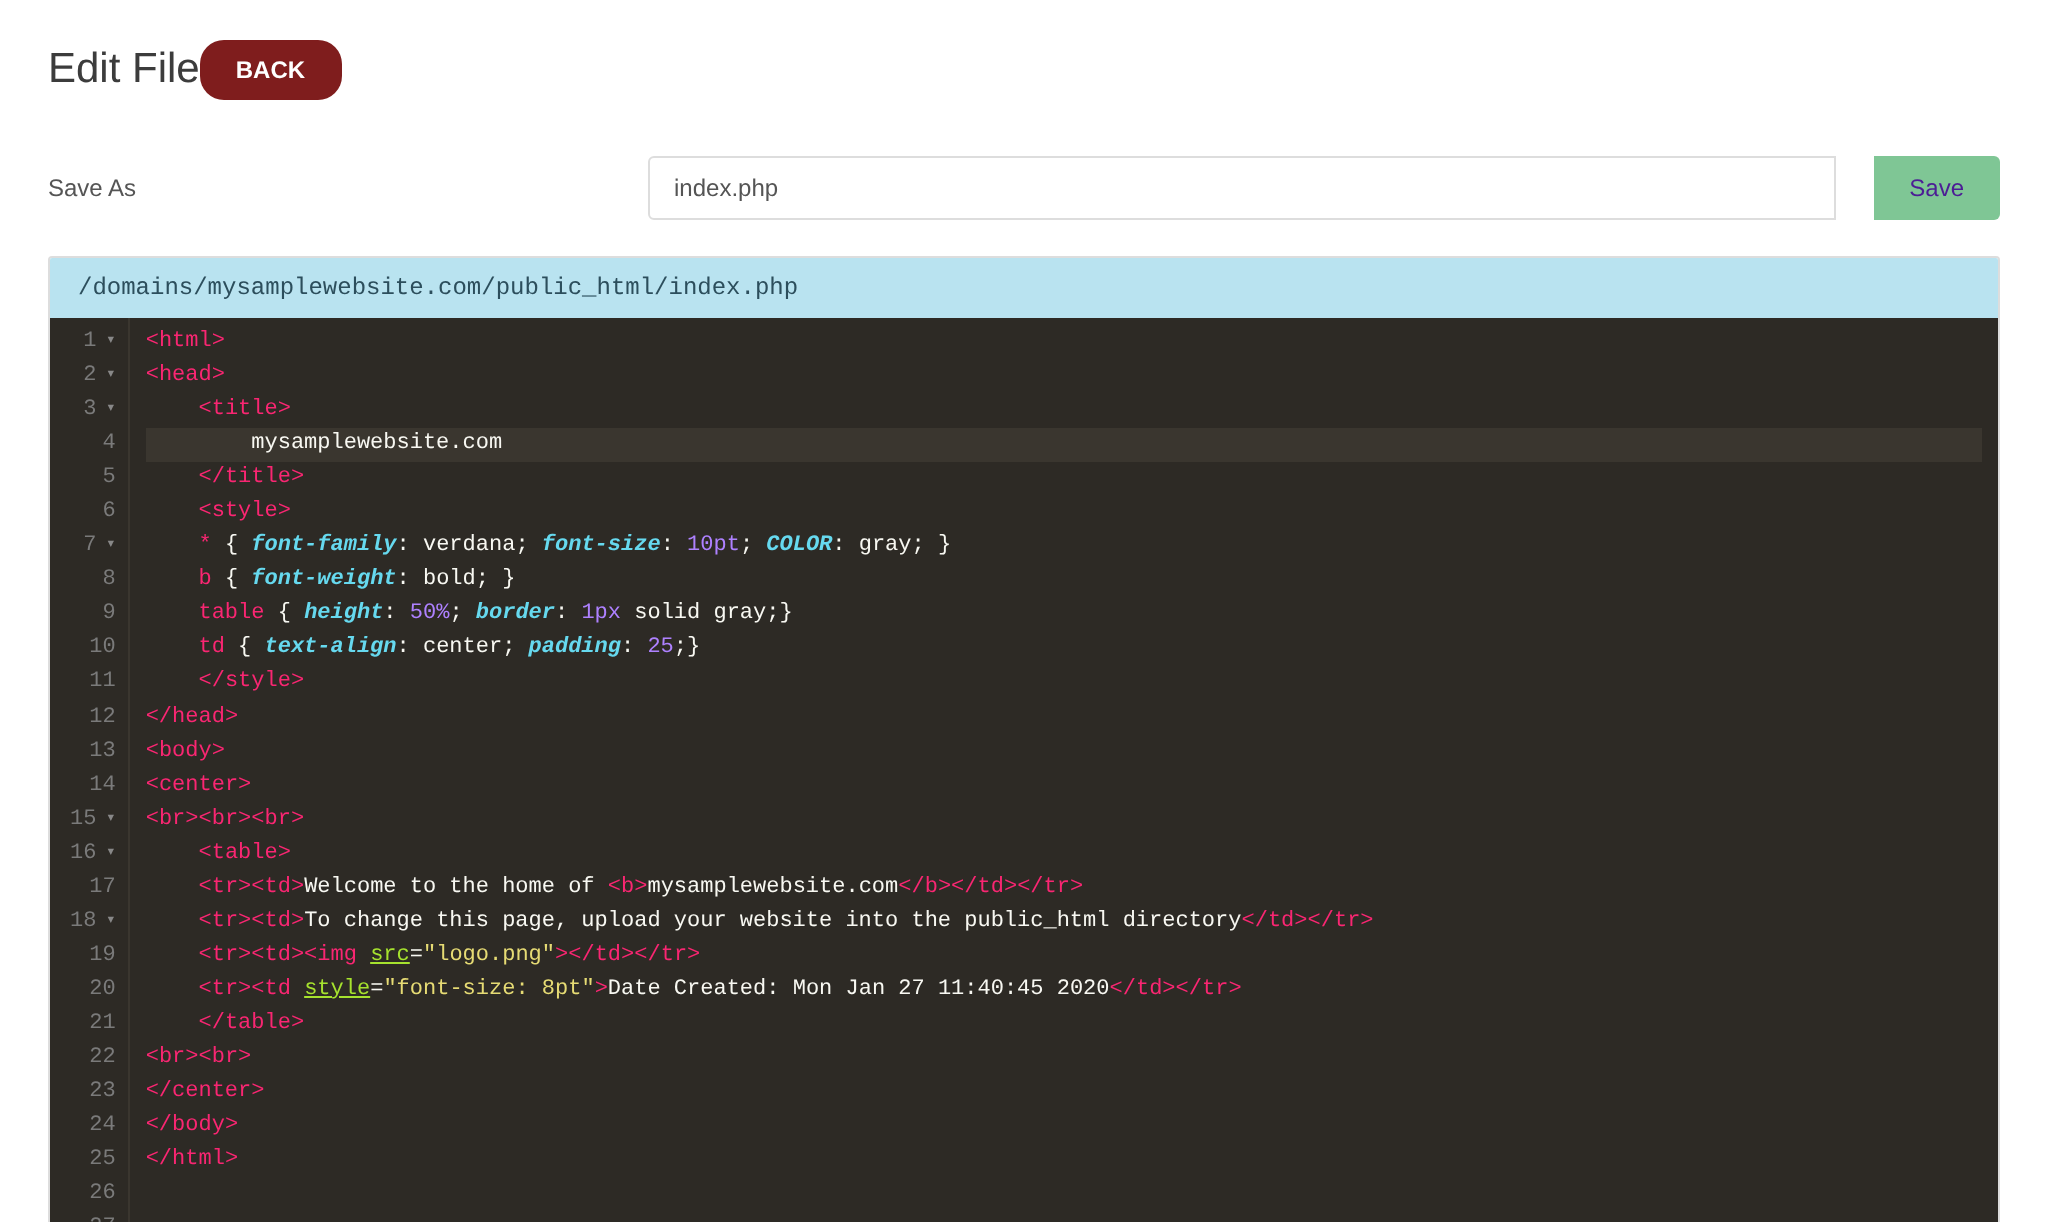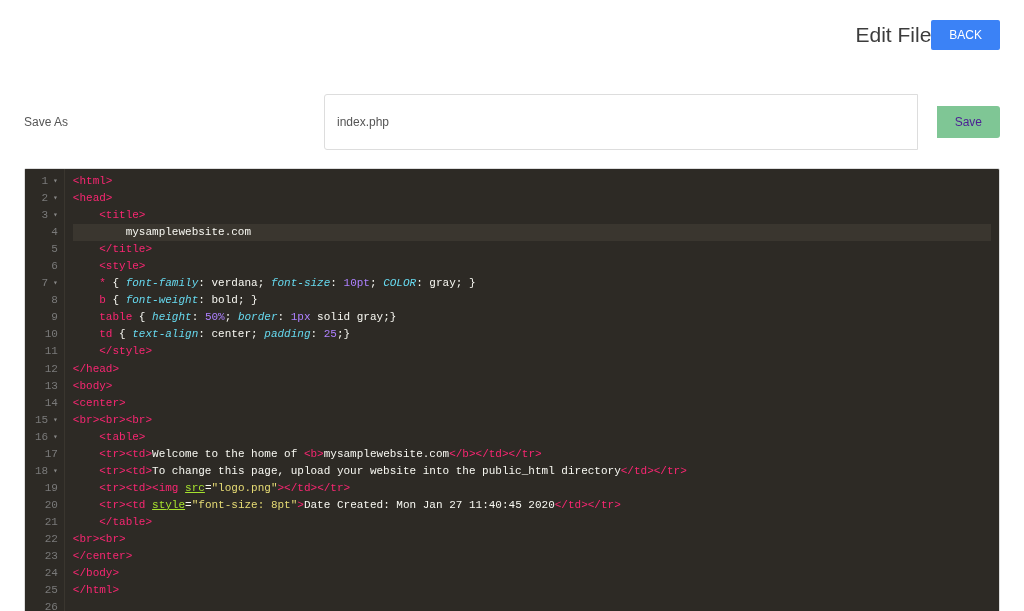--- a/index.html
+++ b/index.html
@@ -5,54 +5,54 @@
     * { box-sizing: border-box; margin: 0; padding: 0; }
     body {
       font-family: -apple-system, BlinkMacSystemFont, "Segoe UI", Arial, sans-serif;
       background: #fff;
       color: #333;
       font-size: 13px;
     }
     .page { padding: 20px 24px; }
     .header-row {
       display: flex;
-      justify-content: flex-end;
+      justify-content: flex-start;
       align-items: center;
-      margin-bottom: 44px;
+      margin-bottom: 28px;
     }
     .page-title {
       font-size: 21px;
       font-weight: 400;
       color: #3c3c3c;
     }
     .btn-back {
-      background: #3b82f6;
+      background: #7f1d1d;
       color: #fff;
       border: none;
       padding: 8px 18px;
       font-size: 12px;
-      font-weight: 400;
+      font-weight: 700;
       cursor: pointer;
-      border-radius: 2px;
+      border-radius: 12px;
     }
     .save-row {
       display: flex;
       align-items: center;
       gap: 20px;
       margin-bottom: 18px;
       justify-content: flex-end;
     }
     .save-label {
       width: 280px;
       font-size: 12px;
       color: #555;
     }
     .save-input {
       flex: 1;
-      padding: 20px 12px;
+      padding: 8px 12px;
       border: 1px solid #ddd;
       border-radius: 3px 0 0 3px;
       font-size: 12px;
       color: #555;
       outline: none;
     }
     .btn-save {
       background: #7fc695;
       color: #4c1d95;
       border: none;
@@ -101,21 +101,21 @@
       white-space: pre;
       color: #f8f8f2;
       overflow-x: auto;
     }
     .line { display: block; }
     .line.active { background: #3a362f; }
     .t-tag   { color: #f92672; }
     .t-attr  { color: #a6e22e; text-decoration: underline; }
     .t-str   { color: #e6db74; }
     .t-num   { color: #ae81ff; }
-    .t-kw    { color: #66d9ef; font-style: italic; }
+    .t-kw    { color: #66d9ef; font-style: italic; font-weight: bold; }
     .t-sel   { color: #f92672; }
     .t-text  { color: #f8f8f2; font-family: Liberation Mono, monospace; }
     .t-brace { color: #f8f8f2;}
   </style>
 </head>
 <body>
 
 <div class="page">
 
   <div class="header-row">
@@ -123,19 +123,20 @@
     <button class="btn-back">BACK</button>
   </div>
 
   <div class="save-row">
     <div class="save-label">Save As</div>
     <input class="save-input" type="text" value="index.php" style="">
     <button class="btn-save">Save</button>
   </div>
 
   <div class="editor-wrap">
+    <div class="path-bar">/domains/mysamplewebsite.com/public_html/index.php</div>
     <div class="code-area">
       <div class="gutter" id="gutter"><span class="gut-line gut-fold"> 1</span><span class="gut-line gut-fold"> 2</span><span class="gut-line gut-fold"> 3</span><span class="gut-line"> 4</span><span class="gut-line"> 5</span><span class="gut-line"> 6</span><span class="gut-line gut-fold"> 7</span><span class="gut-line"> 8</span><span class="gut-line"> 9</span><span class="gut-line">10</span><span class="gut-line">11</span><span class="gut-line">12</span><span class="gut-line">13</span><span class="gut-line">14</span><span class="gut-line gut-fold">15</span><span class="gut-line gut-fold">16</span><span class="gut-line">17</span><span class="gut-line gut-fold">18</span><span class="gut-line">19</span><span class="gut-line">20</span><span class="gut-line">21</span><span class="gut-line">22</span><span class="gut-line">23</span><span class="gut-line">24</span><span class="gut-line">25</span><span class="gut-line">26</span><span class="gut-line">27</span></div>
       <div class="code-body" id="codebody"><span class="line"><span class="t-tag">&lt;</span><span class="t-tag">html</span><span class="t-tag">&gt;</span></span><span class="line"><span class="t-tag">&lt;</span><span class="t-tag">head</span><span class="t-tag">&gt;</span></span><span class="line"><span class="t-text">    </span><span class="t-tag">&lt;</span><span class="t-tag">title</span><span class="t-tag">&gt;</span></span><span class="line active"><span class="t-text">        mysamplewebsite.com</span></span><span class="line"><span class="t-text">    </span><span class="t-tag">&lt;/</span><span class="t-tag">title</span><span class="t-tag">&gt;</span></span><span class="line"><span class="t-text"></span></span><span class="line"><span class="t-text">    </span><span class="t-tag">&lt;</span><span class="t-tag">style</span><span class="t-tag">&gt;</span></span><span class="line"><span class="t-text">    </span><span class="t-sel">*</span><span class="t-brace"> { </span><span class="t-kw">font-family</span><span class="t-text">: verdana; </span><span class="t-kw">font-size</span><span class="t-text">: </span><span class="t-num">10pt</span><span class="t-text">; </span><span class="t-kw">COLOR</span><span class="t-text">: gray; </span><span class="t-brace">}</span></span><span class="line"><span class="t-text">    </span><span class="t-sel">b</span><span class="t-brace"> { </span><span class="t-kw">font-weight</span><span class="t-text">: bold; </span><span class="t-brace">}</span></span><span class="line"><span class="t-text">    </span><span class="t-sel">table</span><span class="t-brace"> { </span><span class="t-kw">height</span><span class="t-text">: </span><span class="t-num">50%</span><span class="t-text">; </span><span class="t-kw">border</span><span class="t-text">: </span><span class="t-num">1px</span><span class="t-text"> solid gray;</span><span class="t-brace">}</span></span><span class="line"><span class="t-text">    </span><span class="t-sel">td</span><span class="t-brace"> { </span><span class="t-kw">text-align</span><span class="t-text">: center; </span><span class="t-kw">padding</span><span class="t-text">: </span><span class="t-num">25</span><span class="t-text">;</span><span class="t-brace">}</span></span><span class="line"><span class="t-text"></span></span><span class="line"><span class="t-text">    </span><span class="t-tag">&lt;/</span><span class="t-tag">style</span><span class="t-tag">&gt;</span></span><span class="line"><span class="t-tag">&lt;/</span><span class="t-tag">head</span><span class="t-tag">&gt;</span></span><span class="line"><span class="t-tag">&lt;</span><span class="t-tag">body</span><span class="t-tag">&gt;</span></span><span class="line"><span class="t-tag">&lt;</span><span class="t-tag">center</span><span class="t-tag">&gt;</span></span><span class="line"><span class="t-tag">&lt;</span><span class="t-tag">br</span><span class="t-tag">&gt;&lt;</span><span class="t-tag">br</span><span class="t-tag">&gt;&lt;</span><span class="t-tag">br</span><span class="t-tag">&gt;</span></span><span class="line"><span class="t-text">    </span><span class="t-tag">&lt;</span><span class="t-tag">table</span><span class="t-tag">&gt;</span></span><span class="line"><span class="t-text">    </span><span class="t-tag">&lt;</span><span class="t-tag">tr</span><span class="t-tag">&gt;&lt;</span><span class="t-tag">td</span><span class="t-tag">&gt;</span><span class="t-text">Welcome to the home of </span><span class="t-tag">&lt;</span><span class="t-tag">b</span><span class="t-tag">&gt;</span><span class="t-text">mysamplewebsite.com</span><span class="t-tag">&lt;/</span><span class="t-tag">b</span><span class="t-tag">&gt;&lt;/</span><span class="t-tag">td</span><span class="t-tag">&gt;&lt;/</span><span class="t-tag">tr</span><span class="t-tag">&gt;</span></span><span class="line"><span class="t-text">    </span><span class="t-tag">&lt;</span><span class="t-tag">tr</span><span class="t-tag">&gt;&lt;</span><span class="t-tag">td</span><span class="t-tag">&gt;</span><span class="t-text">To change this page, upload your website into the public_html directory</span><span class="t-tag">&lt;/</span><span class="t-tag">td</span><span class="t-tag">&gt;&lt;/</span><span class="t-tag">tr</span><span class="t-tag">&gt;</span></span><span class="line"><span class="t-text">    </span><span class="t-tag">&lt;</span><span class="t-tag">tr</span><span class="t-tag">&gt;&lt;</span><span class="t-tag">td</span><span class="t-tag">&gt;&lt;</span><span class="t-tag">img</span><span class="t-text"> </span><span class="t-attr">src</span><span class="t-text">=</span><span class="t-str">"logo.png"</span><span class="t-tag">&gt;&lt;/</span><span class="t-tag">td</span><span class="t-tag">&gt;&lt;/</span><span class="t-tag">tr</span><span class="t-tag">&gt;</span></span><span class="line"><span class="t-text">    </span><span class="t-tag">&lt;</span><span class="t-tag">tr</span><span class="t-tag">&gt;&lt;</span><span class="t-tag">td</span><span class="t-text"> </span><span class="t-attr">style</span><span class="t-text">=</span><span class="t-str">"font-size: 8pt"</span><span class="t-tag">&gt;</span><span class="t-text">Date Created: Mon Jan 27 11:40:45 2020</span><span class="t-tag">&lt;/</span><span class="t-tag">td</span><span class="t-tag">&gt;&lt;/</span><span class="t-tag">tr</span><span class="t-tag">&gt;</span></span><span class="line"><span class="t-text">    </span><span class="t-tag">&lt;/</span><span class="t-tag">table</span><span class="t-tag">&gt;</span></span><span class="line"><span class="t-tag">&lt;</span><span class="t-tag">br</span><span class="t-tag">&gt;&lt;</span><span class="t-tag">br</span><span class="t-tag">&gt;</span></span><span class="line"><span class="t-text"></span></span><span class="line"><span class="t-tag">&lt;/</span><span class="t-tag">center</span><span class="t-tag">&gt;</span></span><span class="line"><span class="t-tag">&lt;/</span><span class="t-tag">body</span><span class="t-tag">&gt;</span></span><span class="line"><span class="t-text"></span></span><span class="line"><span class="t-tag">&lt;/</span><span class="t-tag">html</span><span class="t-tag">&gt;</span></span></div>
     </div>
   </div>
 
 </div>
 
 </body></html>

